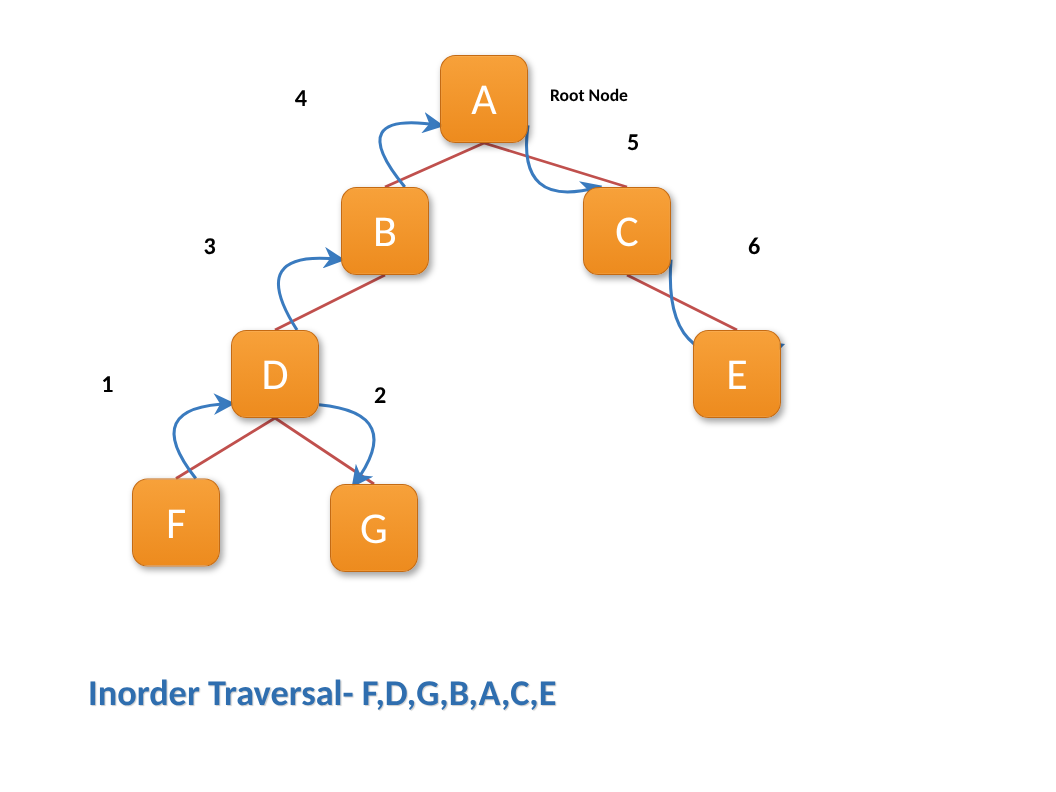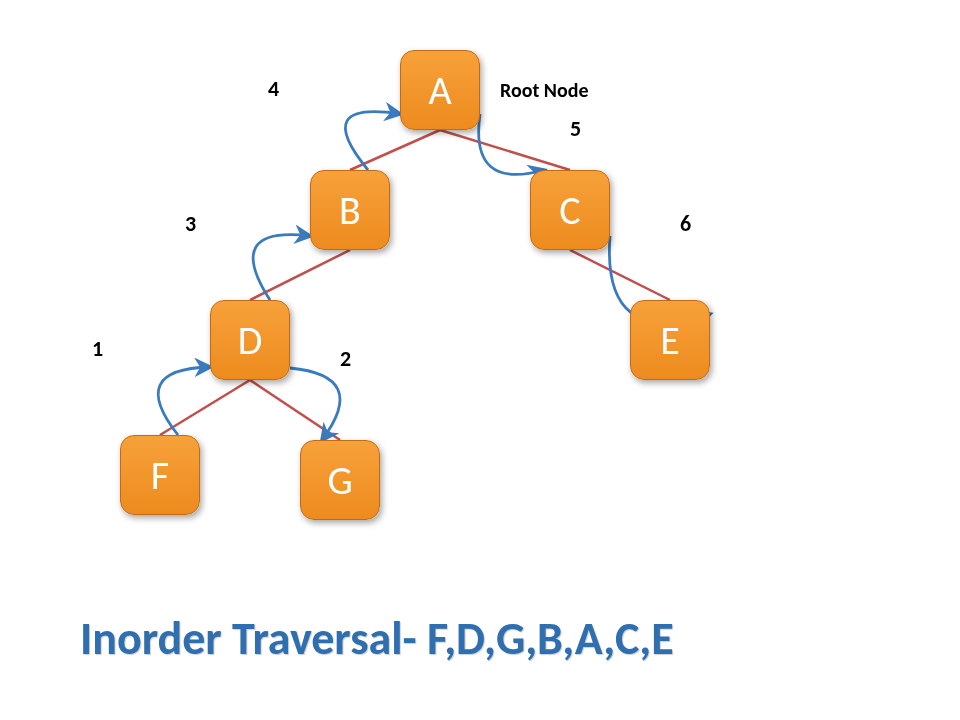--- a/index.html
+++ b/index.html
@@ -29,27 +29,27 @@
     border: 1px solid #c46a12;
   }
   .step-label {
     position: absolute;
     font-size: 22px;
     font-weight: 700;
     color: #000000;
   }
   .annot {
     position: absolute;
-    font-size: 20px;
+    font-size: 16px;
     font-weight: 700;
     color: #000000;
   }
   .footer {
     position: absolute;
-    font-size: 46px;
+    font-size: 33px;
     font-weight: 700;
     color: #2f6eaf;
     text-shadow: 1px 1px 1px rgba(0,0,0,0.20);
     white-space: nowrap;
   }
   svg.overlay {
     position: absolute;
     left: 0; top: 0;
     width: 960px;
     height: 720px;

